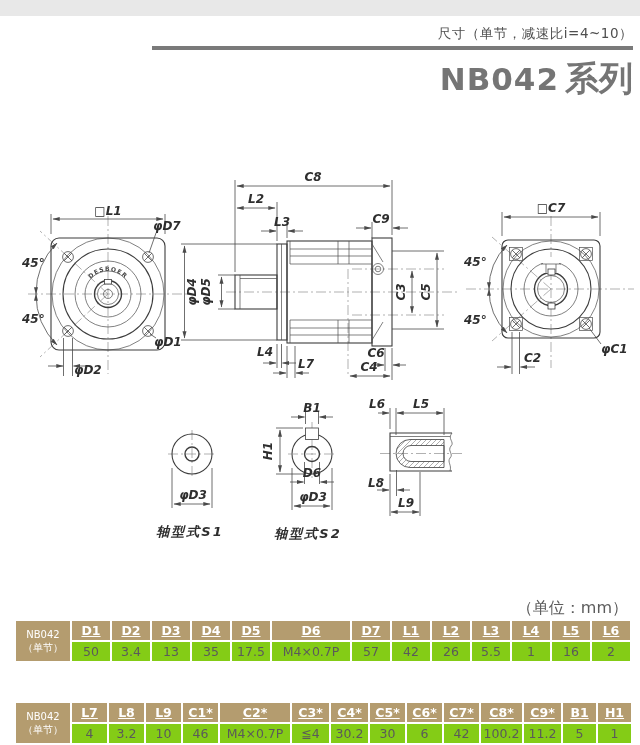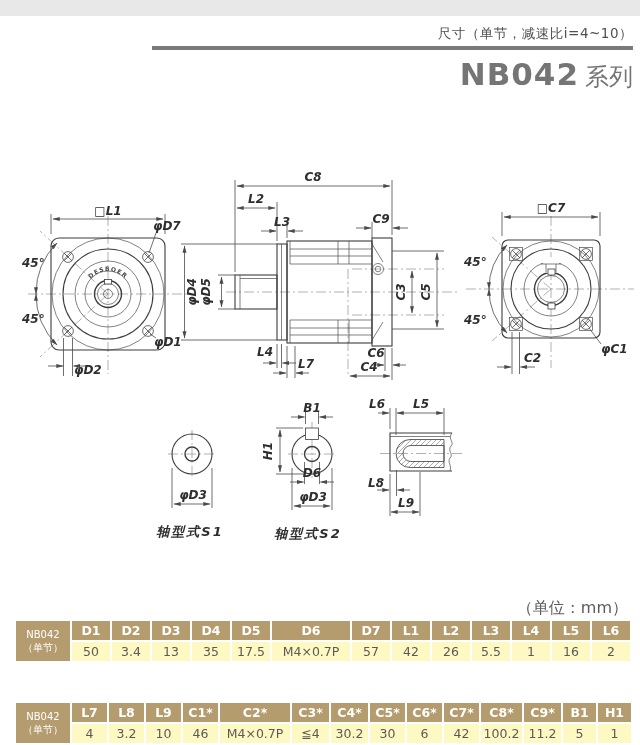--- a/index.html
+++ b/index.html
@@ -2,31 +2,31 @@
 <html><head>
 <meta charset="utf-8">
 <style>
   html,body{margin:0;padding:0;background:#e8e8e8;}
   .page{position:relative;width:640px;height:745px;background:#ffffff;margin:16px auto;
         font-family:"DejaVu Sans","Liberation Sans",sans-serif;overflow:hidden;}
   .subtitle{position:absolute;top:9px;right:7px;font-size:13.5px;color:#4f4f4f;letter-spacing:.5px;}
   .rule{position:absolute;top:30px;left:152px;right:7px;height:4px;background:#7a7a7a;}
   .title{position:absolute;top:40px;right:7px;color:#757575;white-space:nowrap;}
   .title .model{font-size:31px;font-weight:bold;letter-spacing:1px;}
-  .title .suffix{font-size:24px;font-weight:normal;margin-left:6px;}
+  .title .suffix{font-size:34px;font-weight:bold;margin-left:6px;}
   svg.drawing{position:absolute;top:138px;left:0;}
   .unit-note{position:absolute;top:582px;right:12px;font-size:16px;color:#5c5c5c;}
   table.spec{position:absolute;left:14px;border-collapse:separate;border-spacing:2px;
              table-layout:fixed;width:616px;}
   table.spec.t1{top:603px;}
   table.spec.t2{top:685px;}
   table.spec th,table.spec td{height:19px;padding:0;text-align:center;vertical-align:middle;
              font-size:12.5px;overflow:hidden;white-space:nowrap;}
-  table.spec th{background:#b49c6f;color:#ffffff;font-weight:bold;}
-  table.spec td{background:#fef9c3;color:#5a5a5a;}
+  table.spec th{background:#b49c6f;color:#ffffff;font-weight:bold;text-decoration:underline;}
+  table.spec td{background:#84cc16;color:#5a5a5a;}
   table.spec td.lab{background:#b49c6f;color:#ffffff;font-size:10px;line-height:1.35;font-weight:normal;}
   
   .ol{fill:none;stroke:#3d3d3d;stroke-width:1.1;}
   .ob{fill:none;stroke:#3d3d3d;stroke-width:1.4;}
   .ol2{fill:none;stroke:#4a4a4a;stroke-width:0.7;}
   .cl{fill:none;stroke:#8f8f8f;stroke-width:0.7;stroke-dasharray:10 3 2 3;}
   .dim{fill:none;stroke:#4a4a4a;stroke-width:0.8;}
   .da{marker-start:url(#arr);marker-end:url(#arr);}
   .de{marker-end:url(#arr);}
   .dt{font:bold italic 12px "DejaVu Sans",sans-serif;fill:#2e2e2e;}

